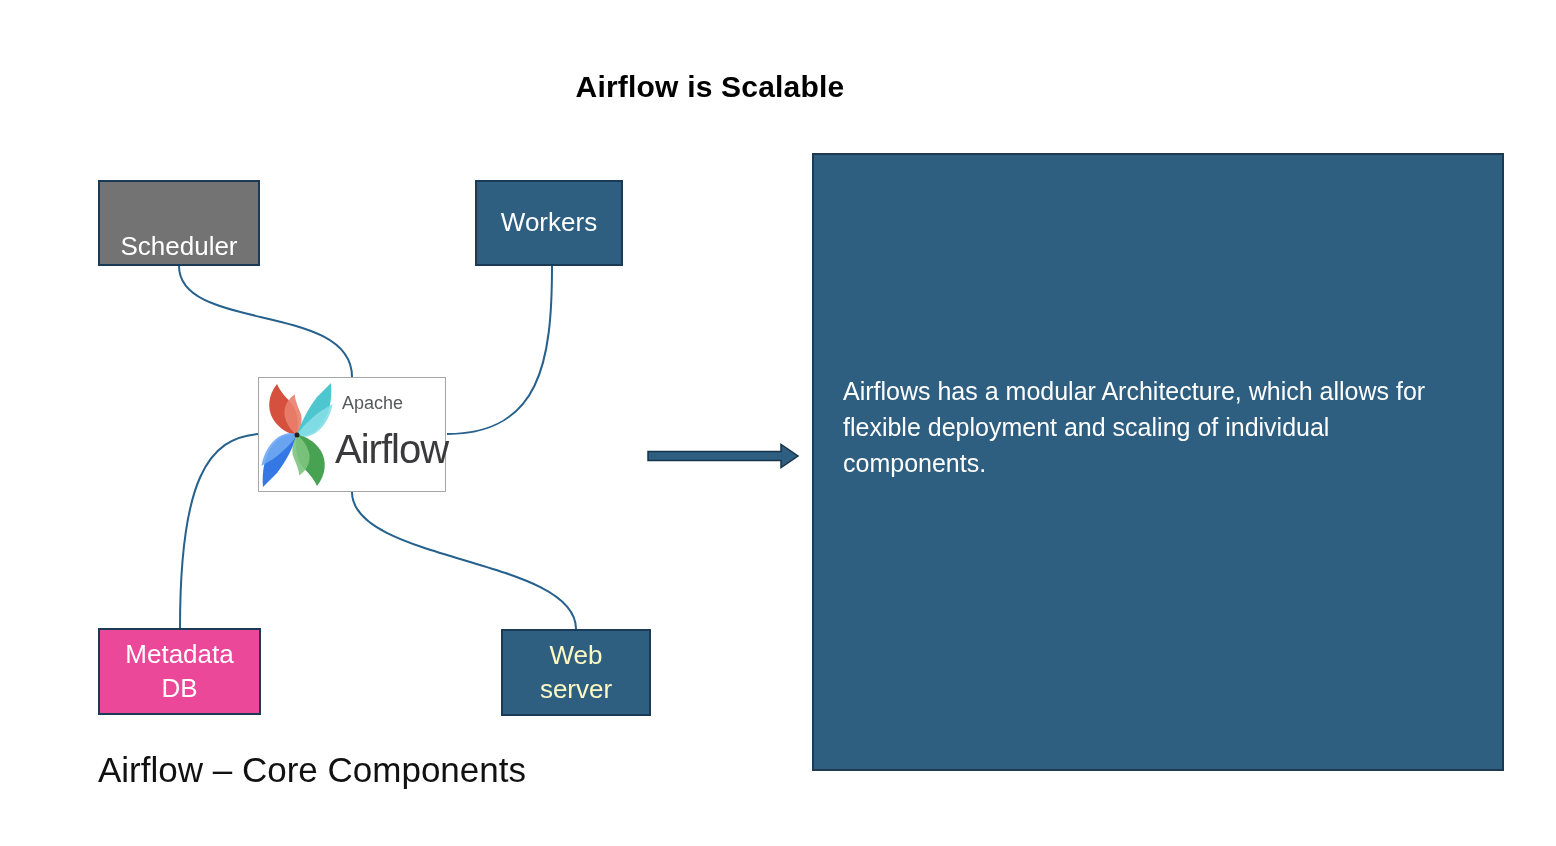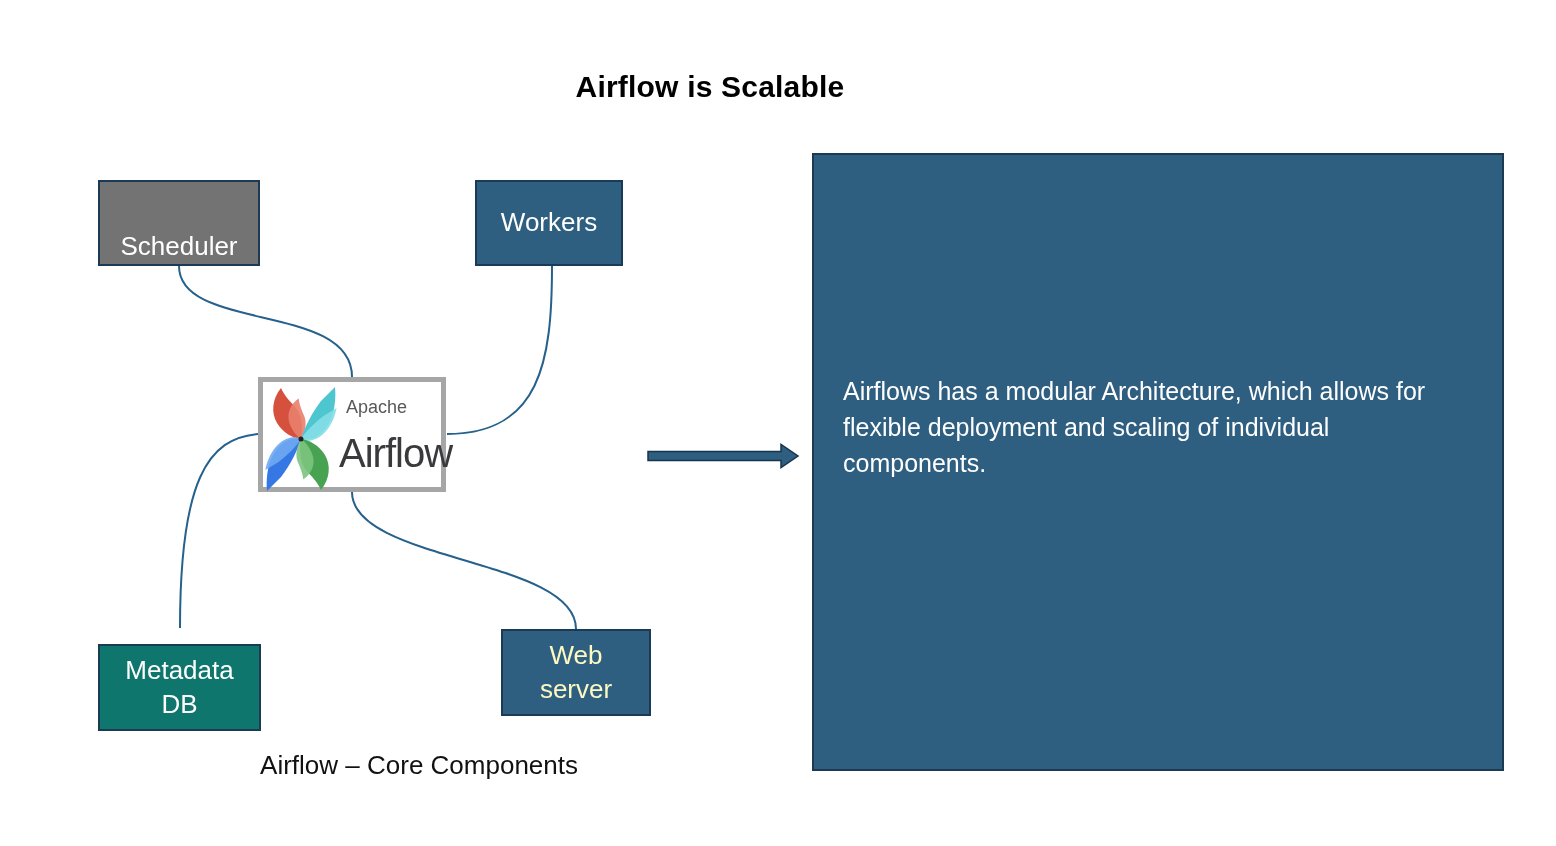--- a/index.html
+++ b/index.html
@@ -23,29 +23,29 @@
     display:flex;flex-direction:column;align-items:center;justify-content:center;
     border:2px solid;
     font-size:26px;line-height:1.3;text-align:center;
   }
   #node-scheduler{left:98px;top:180px;width:162px;height:86px;}
   #node-workers{left:475px;top:180px;width:148px;height:86px;}
   #node-metadata{left:98px;top:628px;width:163px;height:87px;}
   #node-webserver{left:501px;top:629px;width:150px;height:87px;}
   .logo-box{
     position:absolute;left:258px;top:377px;width:188px;height:115px;
-    box-sizing:border-box;background:#ffffff;border:5px solid #0ea5e9;
+    box-sizing:border-box;background:#ffffff;border:1px solid #0ea5e9;
   }
   .pinwheel{position:absolute;left:0;top:2px;}
   .logo-text{position:absolute;left:76px;top:16px;line-height:1;}
   .logo-apache{font-size:18px;margin-left:7px;}
   .logo-airflow{font-size:40px;letter-spacing:-1px;margin-top:17px;}
   .caption{
     position:absolute;left:98px;top:750px;width:480px;
-    text-align:right;font-size:26px;
+    text-align:left;font-size:35px;
   }
   .panel{
     position:absolute;left:812px;top:153px;width:692px;height:618px;
     box-sizing:border-box;border:2px solid;
     display:flex;align-items:center;justify-content:center;
   }
   .panel p{
     margin:0;max-width:630px;text-align:left;
     font-size:25px;line-height:36px;
     transform:translateY(-35px);
@@ -67,21 +67,21 @@
   </svg>
 
   <div class="node" id="node-scheduler" style="background-color: #737373; border-color: rgb(27, 58, 85); color: rgb(255, 255, 255); justify-content: flex-end;">
     <span>Scheduler</span>
   </div>
 
   <div class="node" id="node-workers" style="background-color: rgb(46, 95, 128); border-color: rgb(27, 58, 85); color: rgb(255, 255, 255);">
     <span>Workers</span>
   </div>
 
-  <div class="node" id="node-metadata" style="background-color: #0f766e; border-color: rgb(27, 58, 85); color: rgb(255, 255, 255); margin-top: 16px;">
+  <div class="node" id="node-metadata" style="background-color: #ec4899; border-color: rgb(27, 58, 85); color: rgb(255, 255, 255);">
     <span>Metadata</span>
     <span>DB</span>
   </div>
 
   <div class="node" id="node-webserver" style="background-color: rgb(46, 95, 128); border-color: rgb(27, 58, 85); color: #fef9c3;">
     <span>Web</span>
     <span>server</span>
   </div>
 
   <div class="logo-box" style="border-color: rgb(166, 166, 166);">

